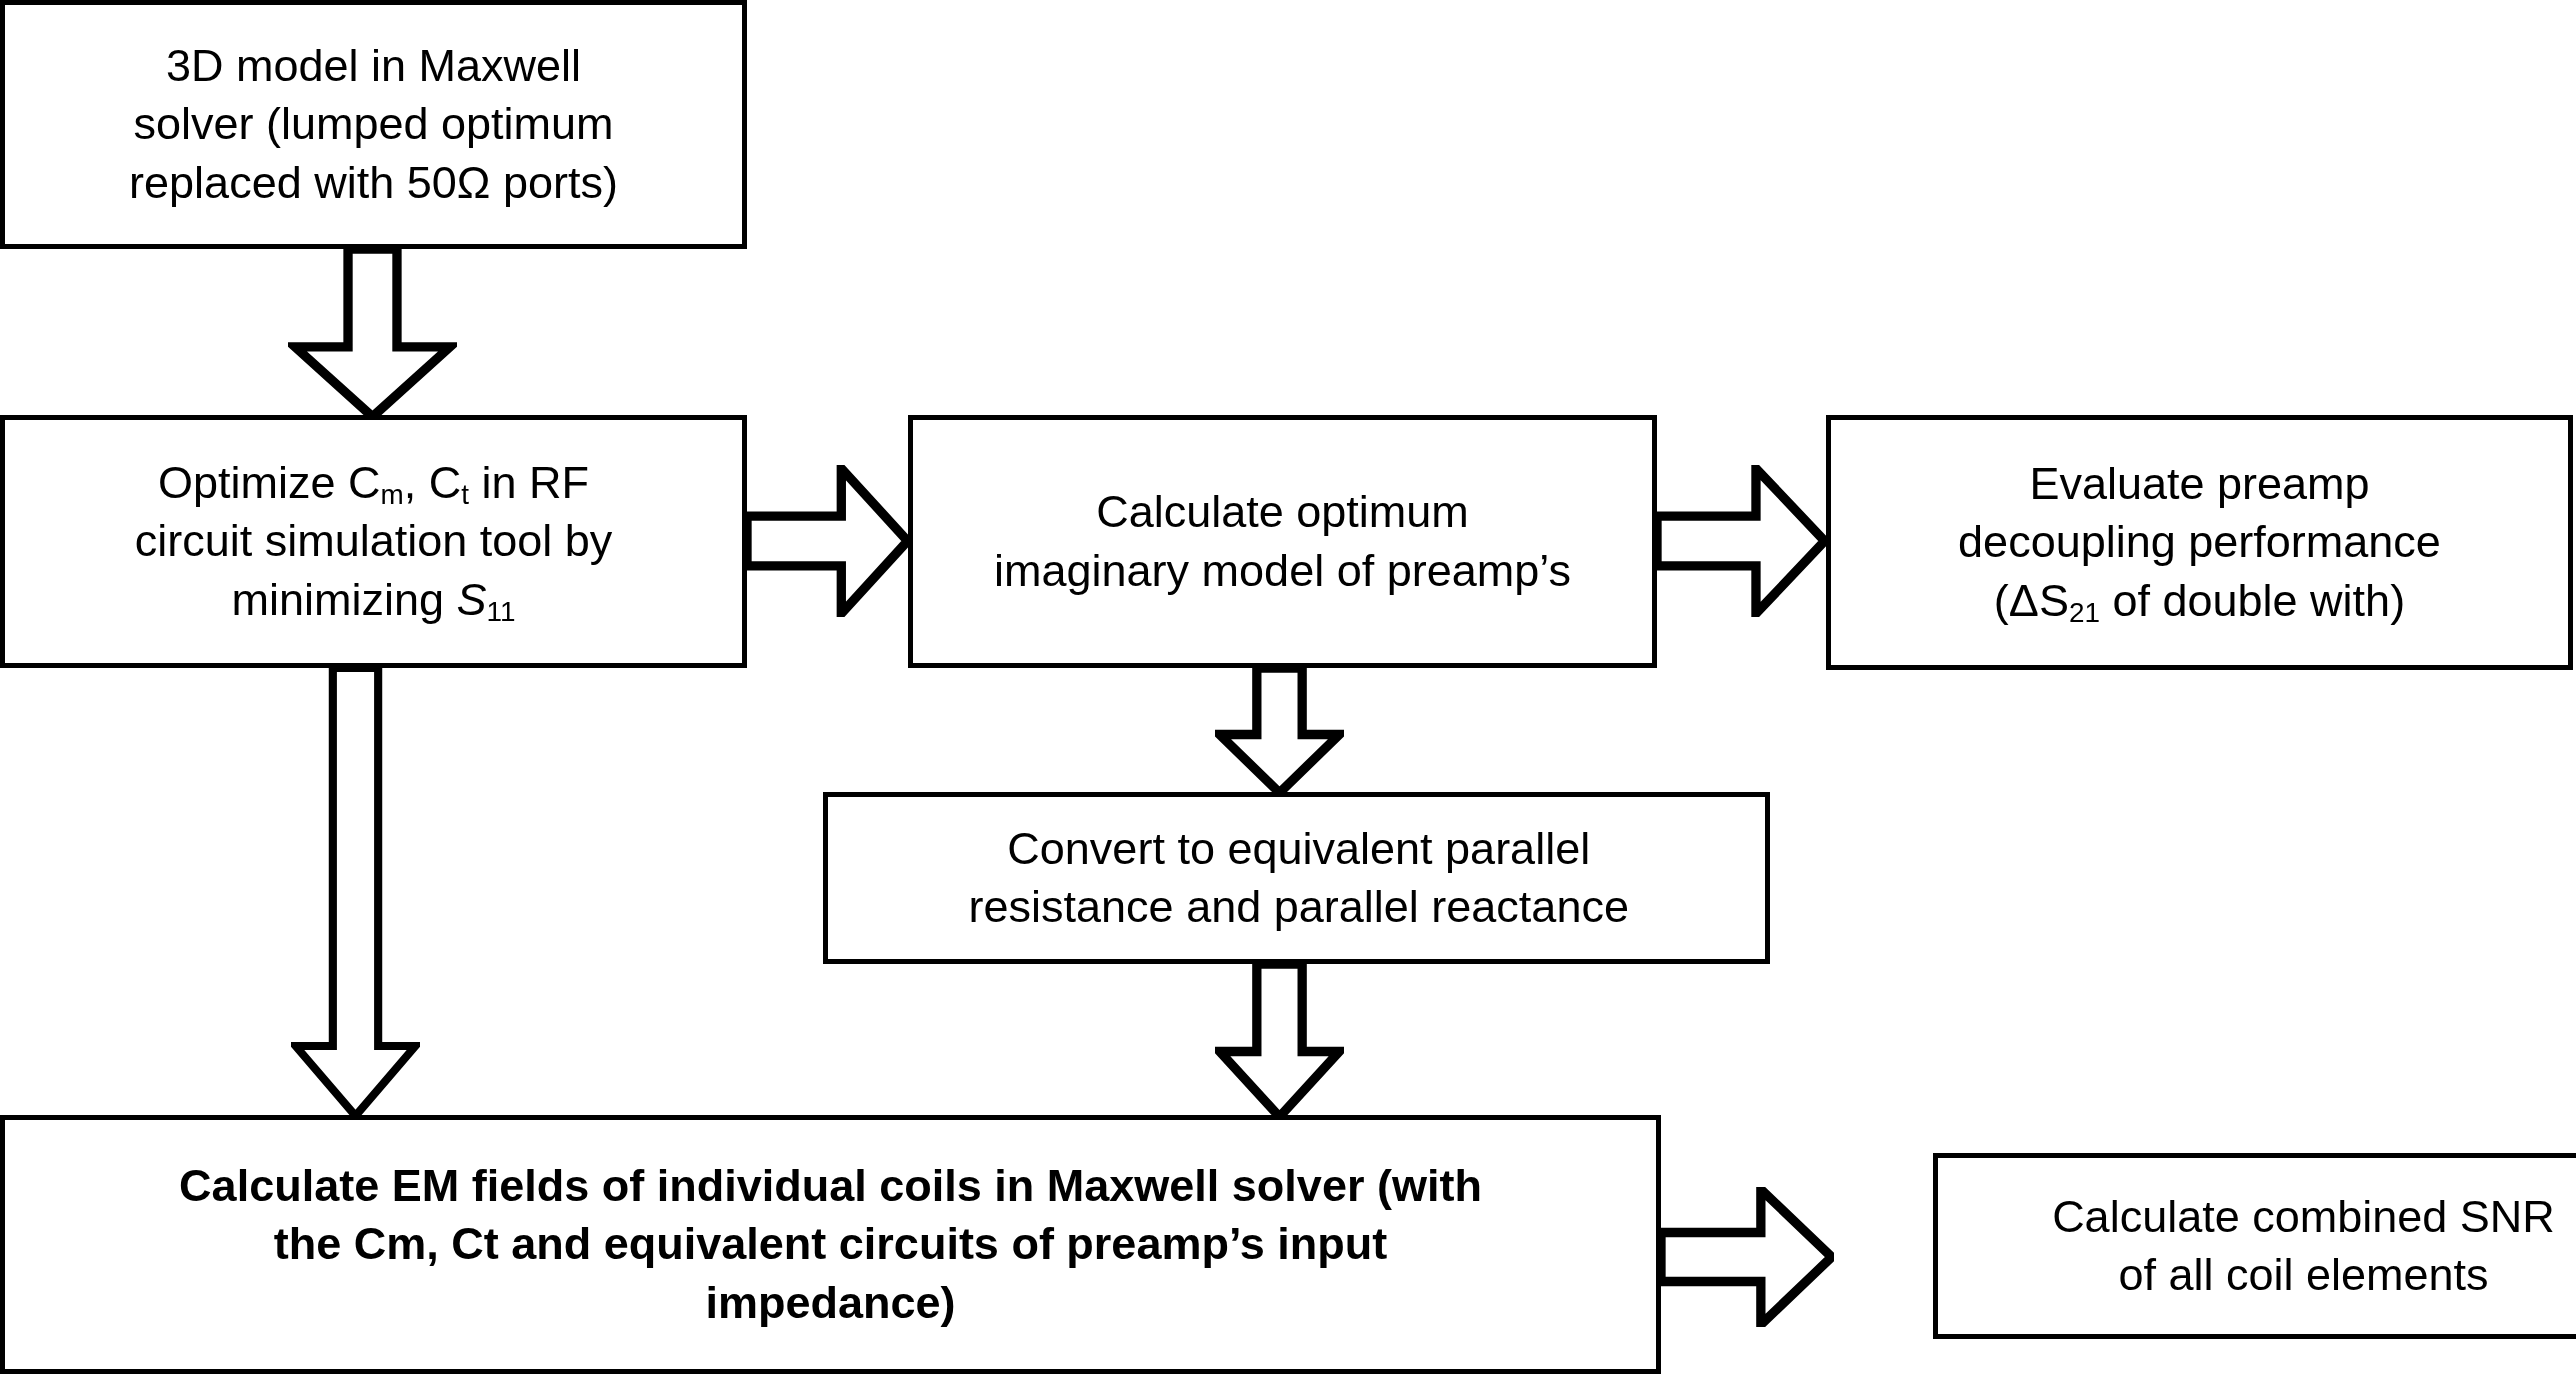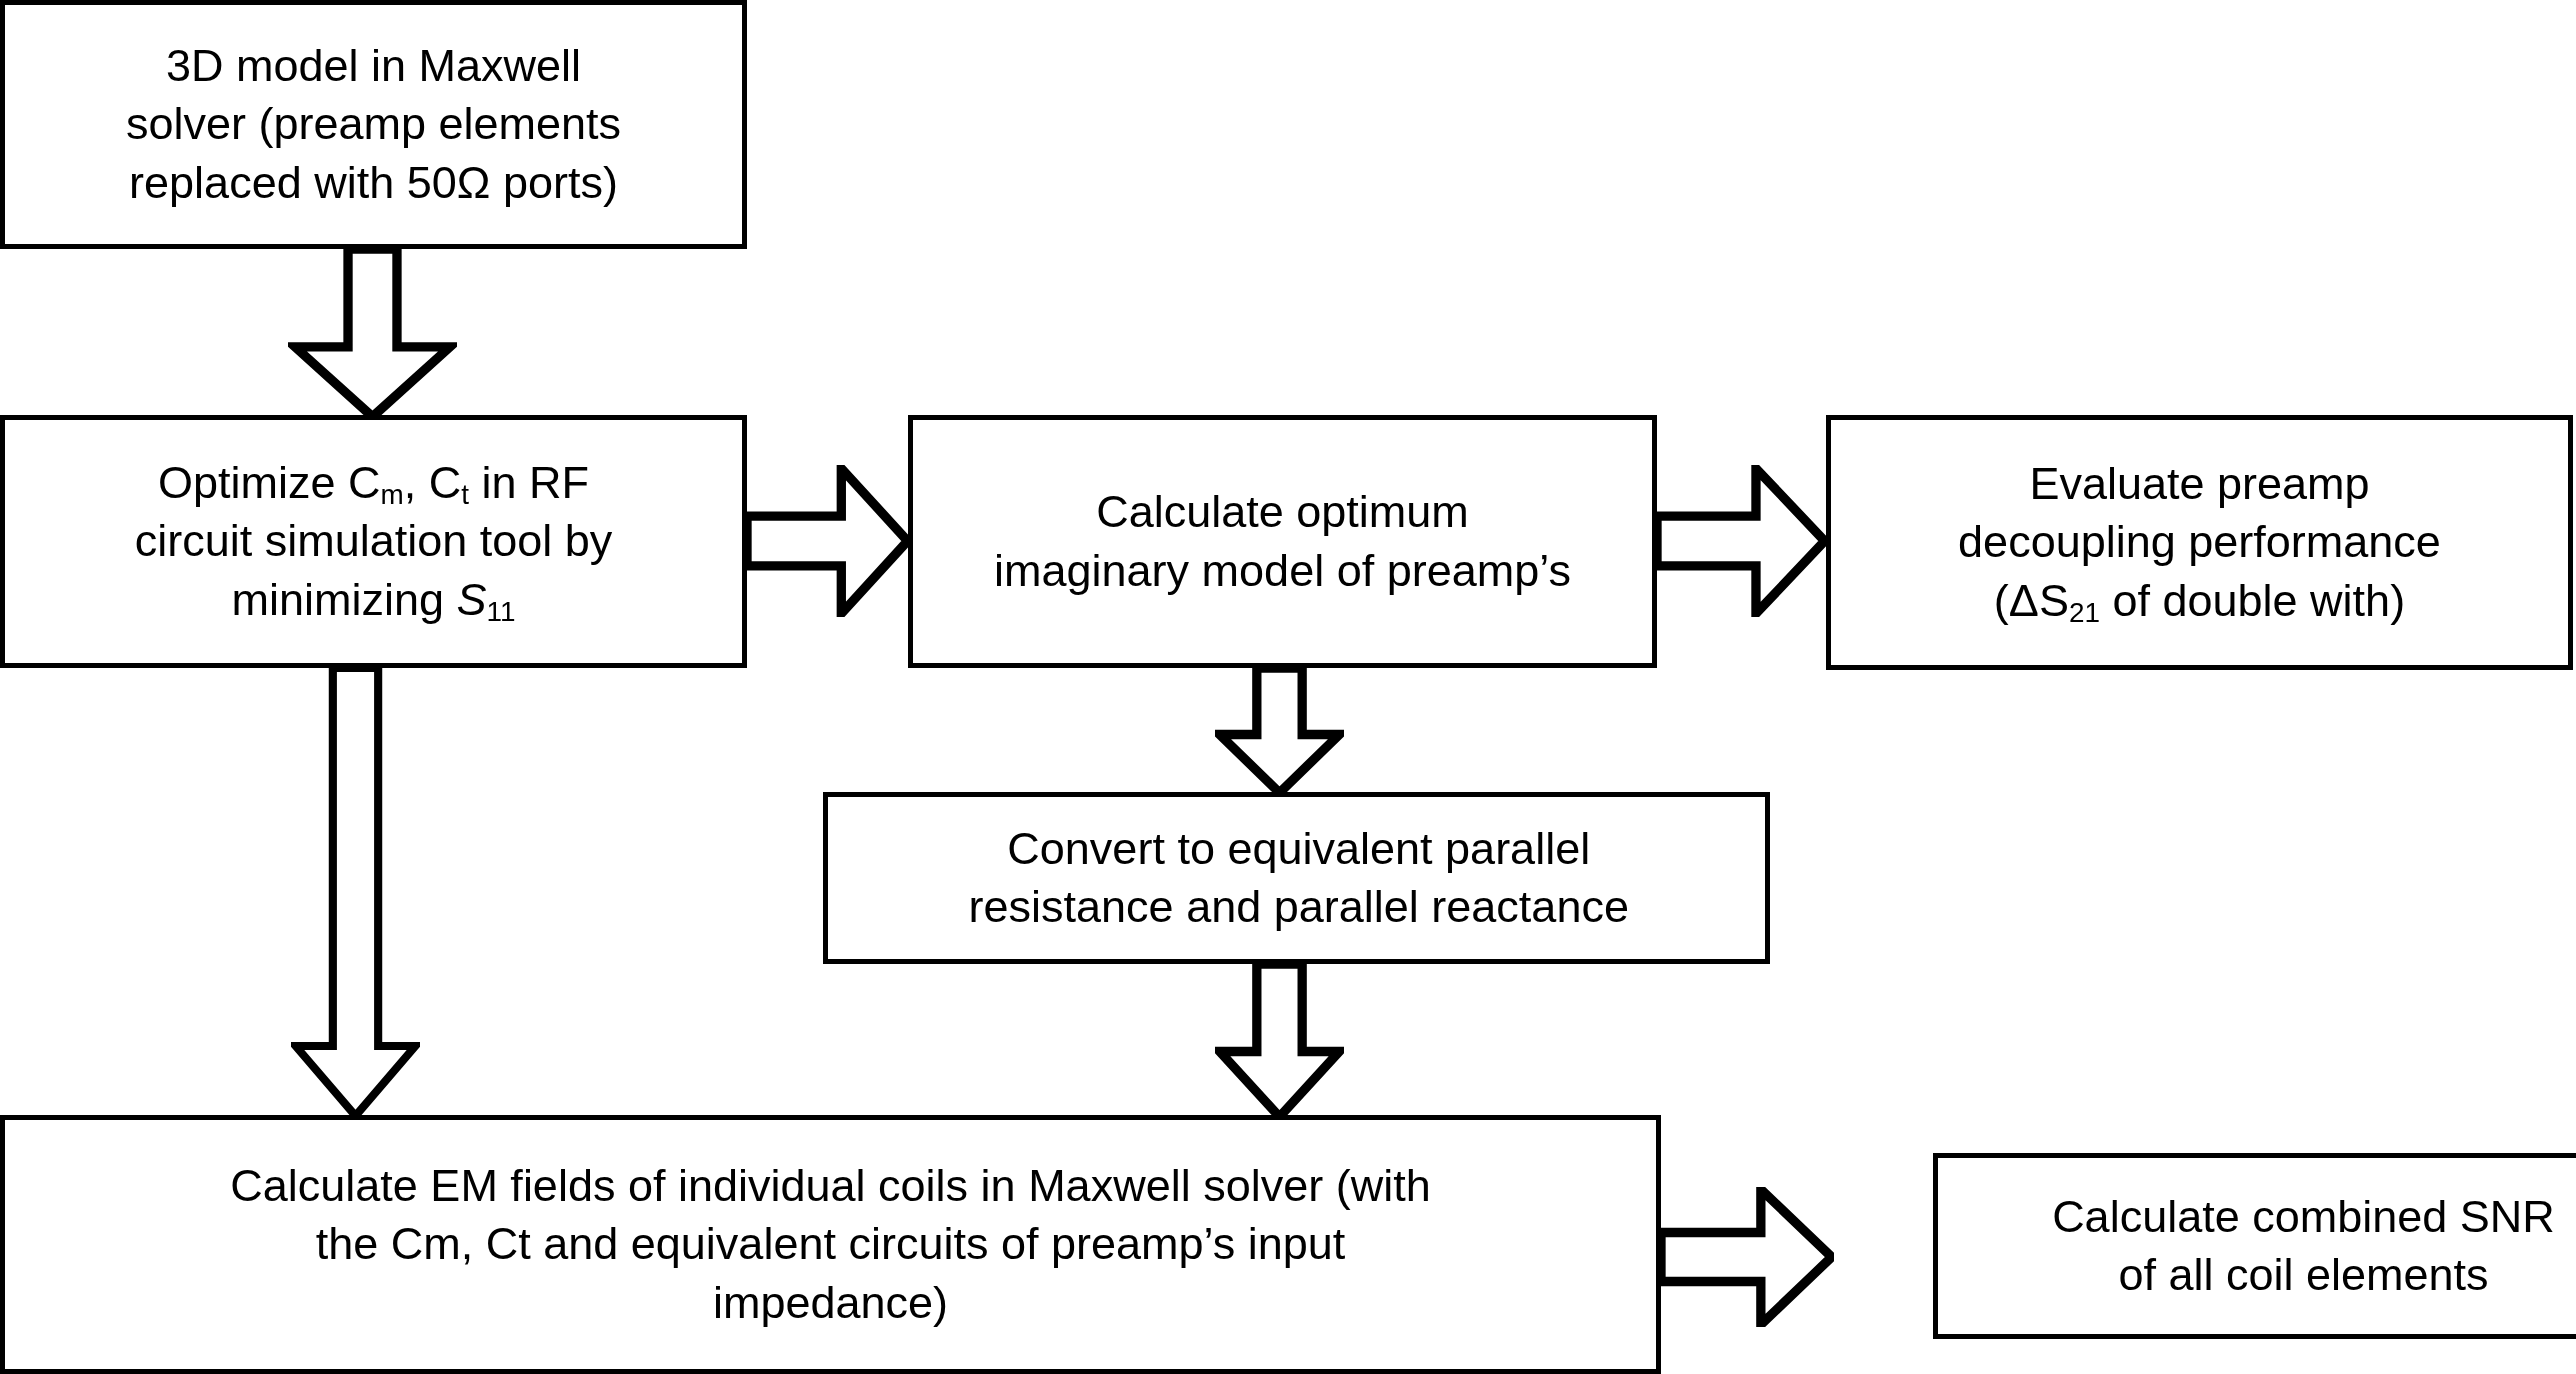--- a/index.html
+++ b/index.html
@@ -49,39 +49,39 @@
     z-index: 1;
   }
   .arrow svg { display: block; width: 100%; height: 100%; }
 
   
   #node-model        { left: 0px;    top: 0px;    width: 747px; height: 249px; }
   #node-optimize     { left: 0px;    top: 415px;  width: 747px; height: 253px; }
   #node-calc-imag    { left: 908px; top: 415px;  width: 749px; height: 253px; }
   #node-evaluate     { left: 1826px; top: 415px;  width: 747px; height: 255px; }
   #node-convert      { left: 823px; top: 792px; width: 947px; height: 172px; padding-left: 15px; }
-  #node-emfields     { left: 0px;    top: 1115px; width: 1661px; height: 259px; }
+  #node-emfields     { left: 0px;    top: 1115px; width: 1661px; height: 259px; font-weight: bold; }
   #node-snr          { left: 1933px; top: 1153px; width: 741px; height: 186px; }
 
   
   #arrow-model-to-optimize   { left: 288px;  top: 249px;  width: 169px;  height: 169px; }
   #arrow-optimize-to-imag    { left: 747px; top: 465px;  width: 163px;  height: 152px; }
   #arrow-imag-to-evaluate    { left: 1657px; top: 465px;  width: 170px;  height: 152px; }
   #arrow-imag-to-convert     { left: 1215px; top: 668px; width: 129px;  height: 126px; }
   #arrow-convert-to-emfields { left: 1215px; top: 964px; width: 129px;  height: 154px; }
   #arrow-optimize-left-down  { left: 291px;  top: 668px; width: 129px;  height: 449px; }
   #arrow-emfields-to-snr     { left: 1661px; top: 1187px; width: 173px;  height: 140px; }
 </style>
 </head>
 <body>
 
 <div id="canvas">
 
   <div class="node" id="node-model">
-    <span class="txt"><span>3D model in Maxwell</span><br><span>solver (preamp elements</span><br><span>replaced with 50Ω  ports)</span></span>
+    <span class="txt"><span>3D model in Maxwell</span><br><span>solver (lumped optimum</span><br><span>replaced with 50Ω  ports)</span></span>
   </div>
 
   <div class="node" id="node-optimize">
     <span class="txt"><span>Optimize C</span><sub>m</sub><span>, C</span><sub>t</sub><span> in RF</span><br><span>circuit simulation tool by</span><br><span>minimizing </span><span class="ital">S</span><sub>11</sub></span>
   </div>
 
   <div class="node" id="node-calc-imag">
     <span class="txt"><span>Calculate optimum</span><br><span>imaginary model of preamp’s</span><br></span>
   </div>
 

